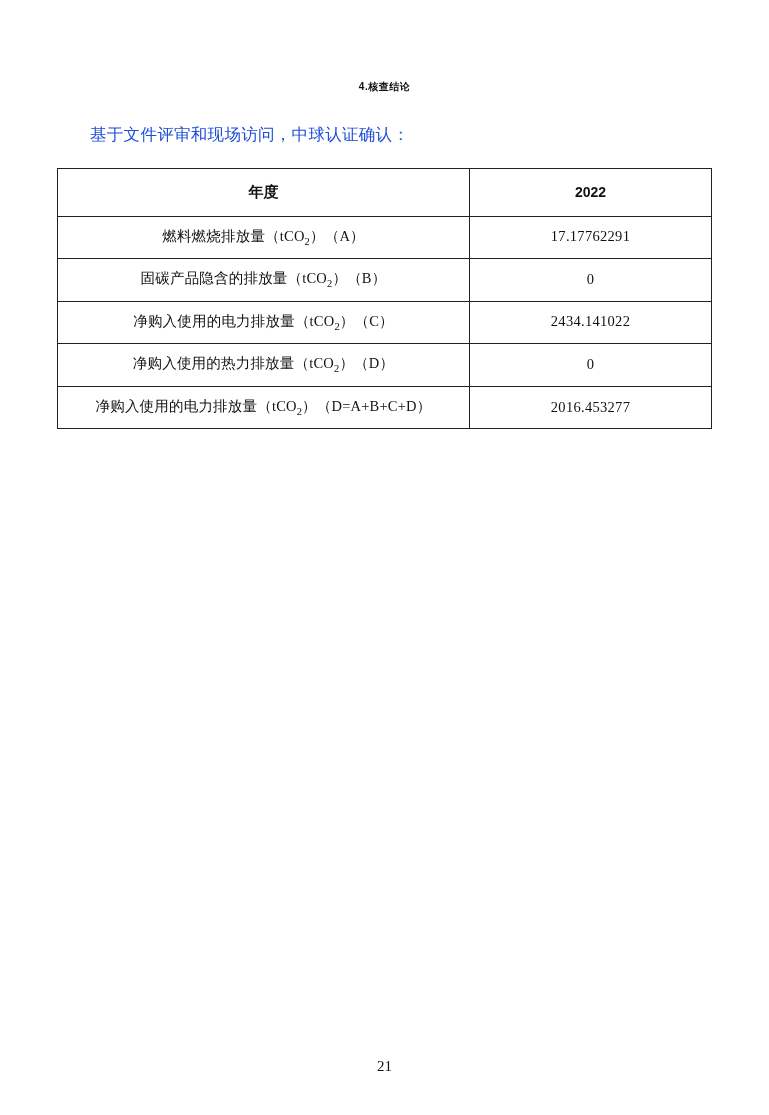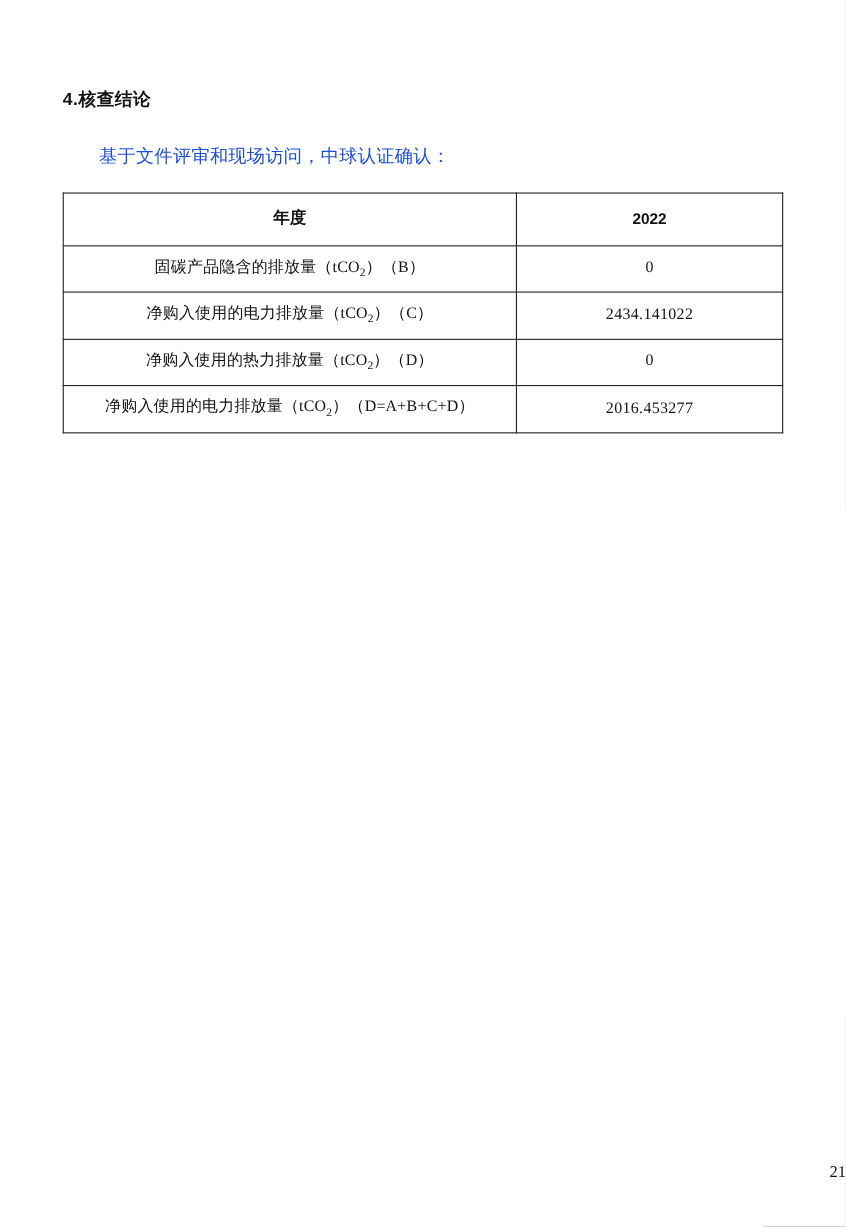--- a/index.html
+++ b/index.html
@@ -21,24 +21,25 @@
   }
   .content {
     position: absolute;
     left: 57px;
     top: 80px;
     width: 655px;
   }
   .section-title {
     font-family: "Liberation Sans", "DejaVu Sans", sans-serif;
     font-weight: bold;
-    font-size: 16px;
+    font-size: 10px;
     letter-spacing: 0.5px;
     color: #111;
     margin: 0 0 22px 0;
+    text-align: center;
   }
   .para {
     font-size: 16.5px;
     line-height: 38px;
     color: #1d4ed8;
     margin: 0 12px 6px 0;
     text-align: justify;
     text-justify: inter-ideograph;
     letter-spacing: 0.3px;
   }
@@ -84,21 +85,21 @@
   }
   sub {
     font-size: 0.72em;
     vertical-align: sub;
   }
   .page-number {
     position: absolute;
     left: 0;
     right: 0;
     top: 1058px;
-    text-align: right;
+    text-align: center;
     font-size: 15px;
     color: #111;
     font-family: "Liberation Serif", "DejaVu Serif", serif;
   }
 </style>
 </head>
 <body>
 
 <div class="page">
   <div class="content">
@@ -113,20 +114,24 @@
           <col class="c2">
         </colgroup>
       <thead>
         <tr>
           <th>年度</th>
           <th class="year-head">2022</th>
         </tr>
       </thead>
       <tbody>
         <tr>
+          <td class="label-cell"><span>燃料燃烧排放量（tCO</span><sub>2</sub><span>）（A）</span></td>
+          <td class="value">17.17762291</td>
+        </tr>
+        <tr>
           <td class="label-cell"><span>固碳产品隐含的排放量（tCO</span><sub>2</sub><span>）（B）</span></td>
           <td class="value">0</td>
         </tr>
         <tr>
           <td class="label-cell"><span>净购入使用的电力排放量（tCO</span><sub>2</sub><span>）（C）</span></td>
           <td class="value">2434.141022</td>
         </tr>
         <tr>
           <td class="label-cell"><span>净购入使用的热力排放量（tCO</span><sub>2</sub><span>）（D）</span></td>
           <td class="value">0</td>

